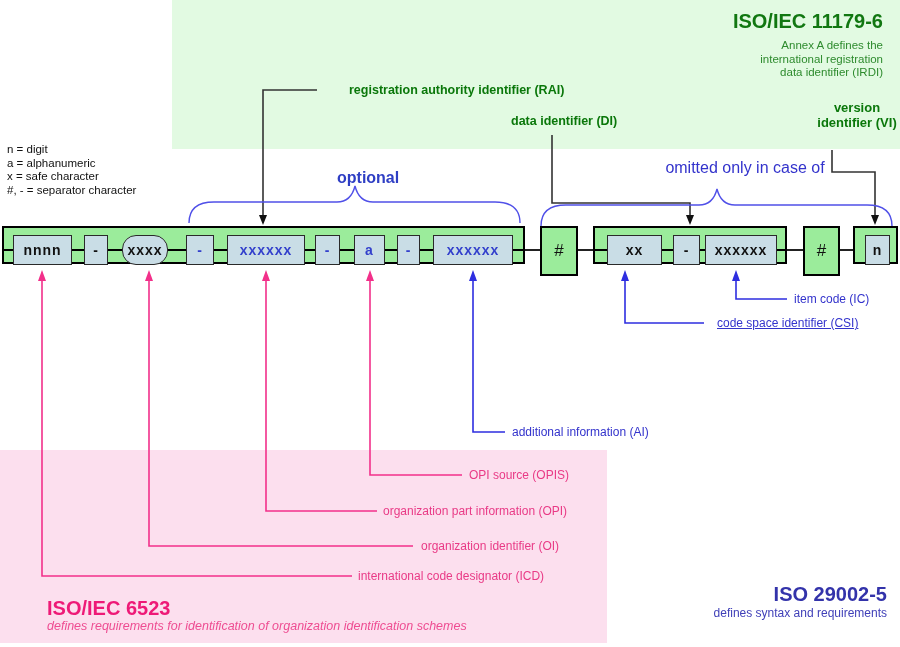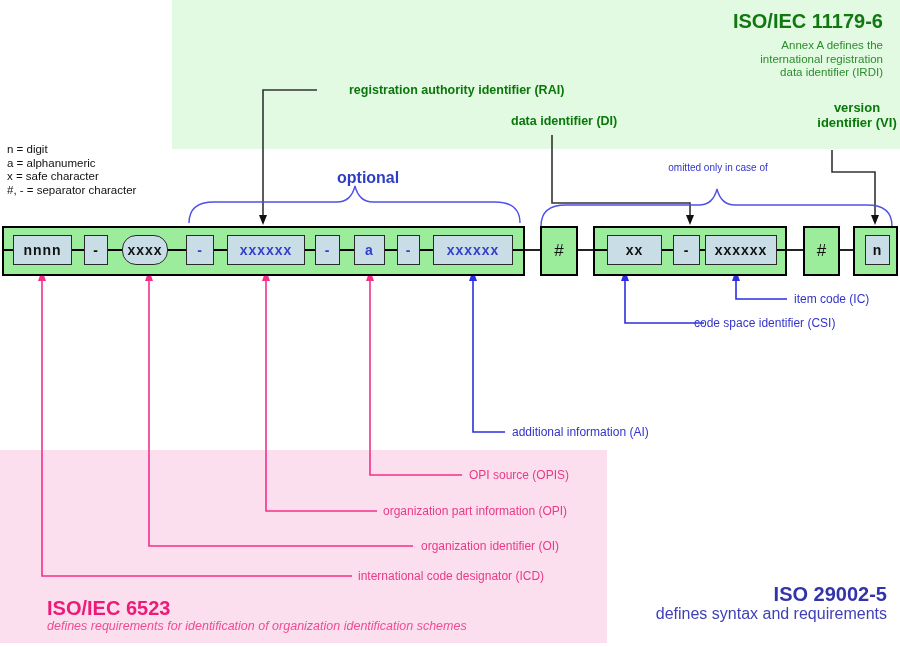--- a/index.html
+++ b/index.html
@@ -6,21 +6,21 @@
   .stage{
     position:relative;width:900px;height:647px;background:#ffffff;overflow:hidden;
     font-family:"Liberation Sans", sans-serif;
   }
   .panel{position:absolute;}
   .panel-green{left:172px;top:0;width:728px;height:149px;background:#e2fae2;}
   .panel-pink{left:0;top:450px;width:607px;height:193px;background:#fcdfee;}
   .overlay{position:absolute;left:0;top:0;width:900px;height:647px;pointer-events:none;}
 
   
-  .grp{position:absolute;top:226px;height:50px;background:#9bec9b;border:2px solid #000;box-sizing:border-box;}
+  .grp{position:absolute;top:226px;height:38px;background:#9bec9b;border:2px solid #000;box-sizing:border-box;}
   .grp .midline{position:absolute;left:0;right:0;top:21px;height:2px;background:#000;}
   .cell{position:absolute;top:7px;height:30px;background:#c9dde6;border:1px solid #2a2a2a;box-sizing:border-box;
         display:flex;align-items:center;justify-content:center;
         font-size:14px;font-weight:bold;letter-spacing:1px;}
   .cell.dark{color:#111;}
   .cell.blue{color:#3340cc;}
   .sep{position:absolute;top:226px;height:50px;width:38px;background:#9bec9b;border:2px solid #000;box-sizing:border-box;
        display:flex;align-items:center;justify-content:center;font-size:17px;color:#111;}
 
   
@@ -28,32 +28,32 @@
   .legend{left:7px;top:143px;font-size:11.5px;color:#111;line-height:13.5px;}
   .green-title{right:17px;top:10px;font-size:20px;font-weight:bold;color:#117711;text-align:left;}
   .green-sub{right:17px;top:39px;font-size:11.5px;color:#2e8b2e;line-height:13.5px;text-align:right;}
   .lbl-green{font-size:12.5px;font-weight:bold;color:#0a770a;padding-left:28px;}
   .lbl-blue{font-size:12px;color:#3333cc;}
   .lbl-pink{font-size:12px;color:#e93a86;}
   .rai{left:321px;top:83px;}
   .di{left:483px;top:114px;}
   .vi{left:754px;top:100px;width:150px;text-align:center;line-height:15px;font-size:13px;}
   .optional{left:337px;top:169px;font-size:16px;font-weight:bold;color:#2e3ec4;}
-  .omitted{left:593px;top:161px;width:250px;text-align:center;font-size:10px;color:#3333cc;line-height:13px;white-space:normal;}
+  .omitted{left:620px;top:161px;width:250px;text-align:center;font-size:16px;color:#3333cc;line-height:13px;white-space:normal;}
   .ai-lbl{left:512px;top:425px;}
   .opis-lbl{left:469px;top:468px;}
   .opi-lbl{left:383px;top:504px;}
   .oi-lbl{left:421px;top:539px;}
   .icd-lbl{left:358px;top:569px;}
   .ic-lbl{left:794px;top:292px;}
-  .csi-lbl{left:694px;top:316px;}
+  .csi-lbl{left:717px;top:316px;text-decoration:underline;}
   .pink-title{left:47px;top:597px;font-size:20px;font-weight:bold;color:#ee1a77;}
   .pink-sub{left:47px;top:619px;font-size:12.5px;color:#ee4d92;font-style:italic;}
   .blue-title{right:13px;top:583px;font-size:20px;font-weight:bold;color:#3333aa;text-align:right;}
-  .blue-sub{right:13px;top:607px;font-size:16px;color:#4040b8;line-height:13.5px;text-align:right;}
+  .blue-sub{right:13px;top:607px;font-size:12px;color:#4040b8;line-height:13.5px;text-align:right;}
 </style>
 </head>
 <body>
 
 <div class="stage">
 
   <div class="panel panel-green"></div>
   <div class="panel panel-pink"></div>
 
   <svg class="overlay" width="900" height="647" viewBox="0 0 900 647">

